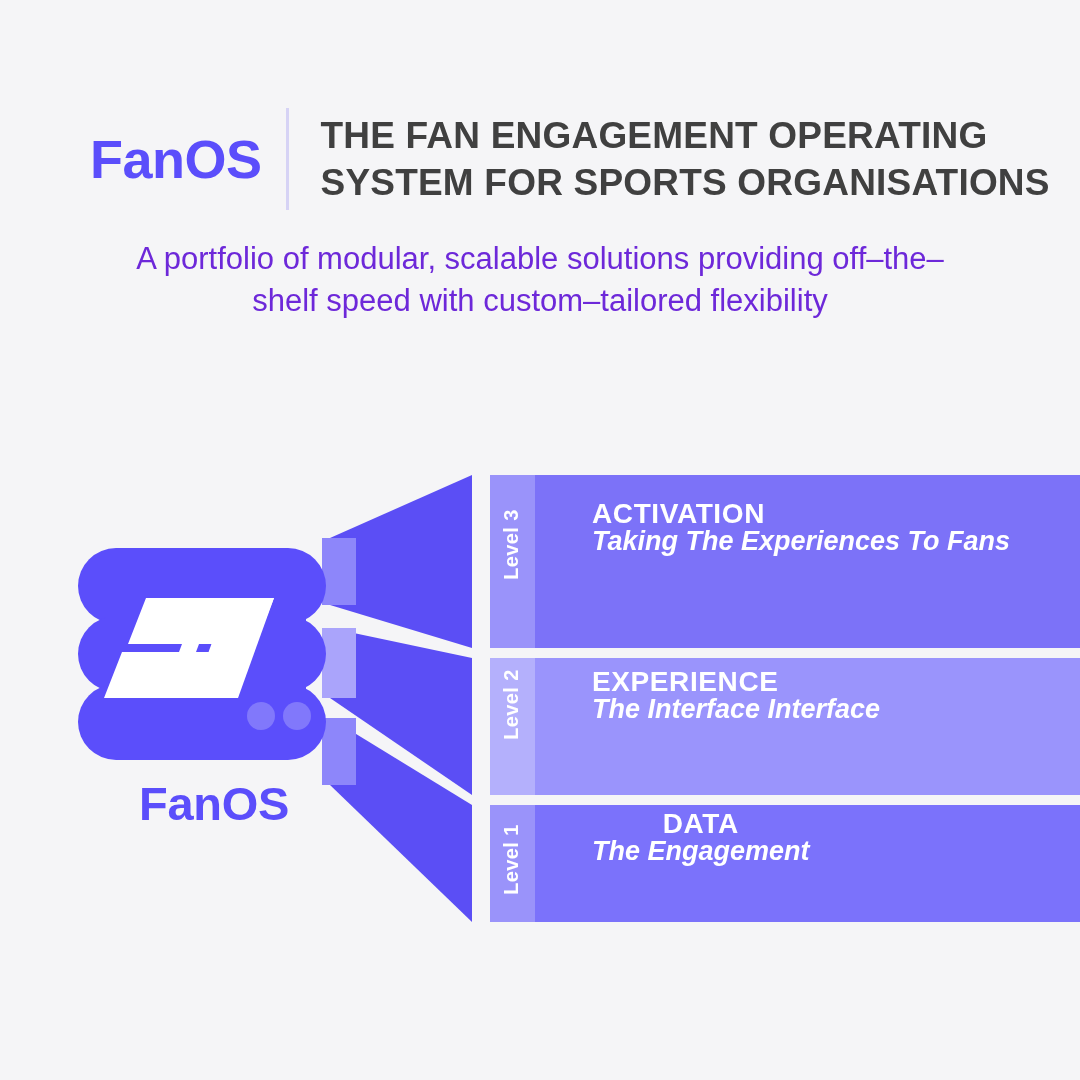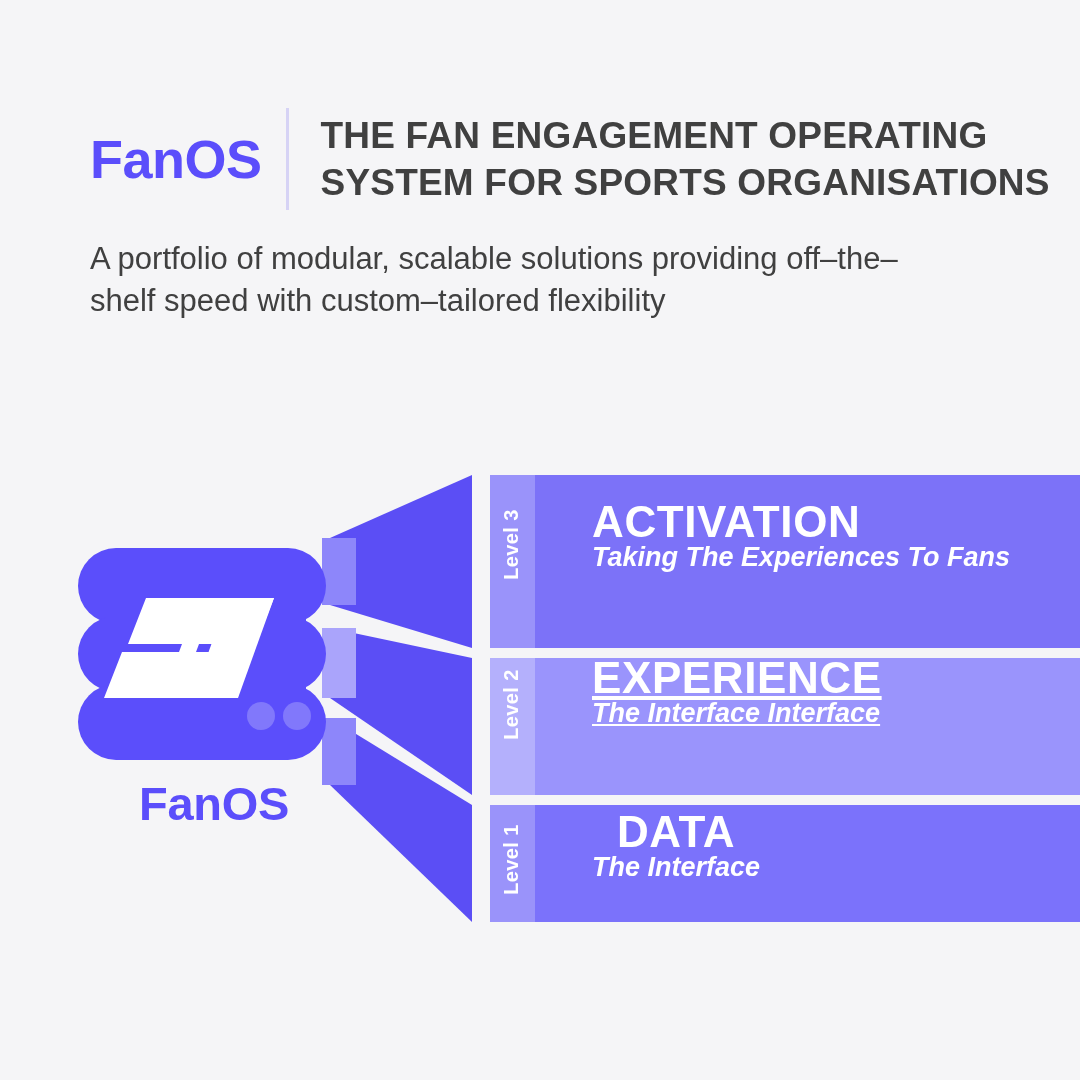--- a/index.html
+++ b/index.html
@@ -57,24 +57,24 @@
     white-space: pre-line;
   }
 
   
   #subtitle {
     position: absolute;
     left: 50%;
     transform: translateX(-50%);
     top: 238px;
     width: 900px;
-    text-align: left;
+    text-align: center;
     font-size: 31px;
     font-weight: 400;
-    color: #404040;
+    color: #6d28d9;
     line-height: 1.36;
     white-space: pre-line;
   }
 
   
   #diagram {
     position: absolute;
     left: 0;
     top: 440px;
     width: 1080px;
@@ -91,37 +91,37 @@
   }
 
   
   .layer-text {
     position: absolute;
     left: 592px;
     color: #ffffff;
   }
 
   .layer-title {
-    font-size: 44px;
+    font-size: 28px;
     font-weight: 700;
     letter-spacing: 0.6px;
     line-height: 1;
     white-space: nowrap;
   }
 
   .layer-sub {
     font-size: 27px;
     font-weight: 700;
     font-style: italic;
     line-height: 1;
     white-space: nowrap;
   }
 
   #layer-3-text { top: 60px; }
-  #layer-2-text { top: 216px; text-decoration: underline; }
+  #layer-2-text { top: 228px; }
   #layer-1-text { top: 370px; text-align: center; }
 
   
   .level-tab-label {
     position: absolute;
     color: #ffffff;
     font-size: 20px;
     font-weight: 700;
     letter-spacing: 0.4px;
     white-space: nowrap;
@@ -210,21 +210,21 @@
     <div class="layer-sub">Taking The Experiences To Fans</div>
   </div>
 
   <div class="layer-text" id="layer-2-text">
     <div class="layer-title">EXPERIENCE</div>
     <div class="layer-sub">The Interface Interface</div>
   </div>
 
   <div class="layer-text" id="layer-1-text">
     <div class="layer-title">DATA</div>
-    <div class="layer-sub">The Interface</div>
+    <div class="layer-sub">The Engagement</div>
   </div>
 </div>
 
 <div id="fanos-logo">
   <svg viewBox="0 0 272 212" xmlns="http://www.w3.org/2000/svg">
     <g fill="#5b4efb">
       <rect x="0" y="0" width="248" height="76" rx="38"></rect>
       <rect x="0" y="68" width="248" height="76" rx="38"></rect>
       <rect x="0" y="136" width="248" height="76" rx="38"></rect>
       <rect x="28" y="20" width="200" height="172"></rect>

